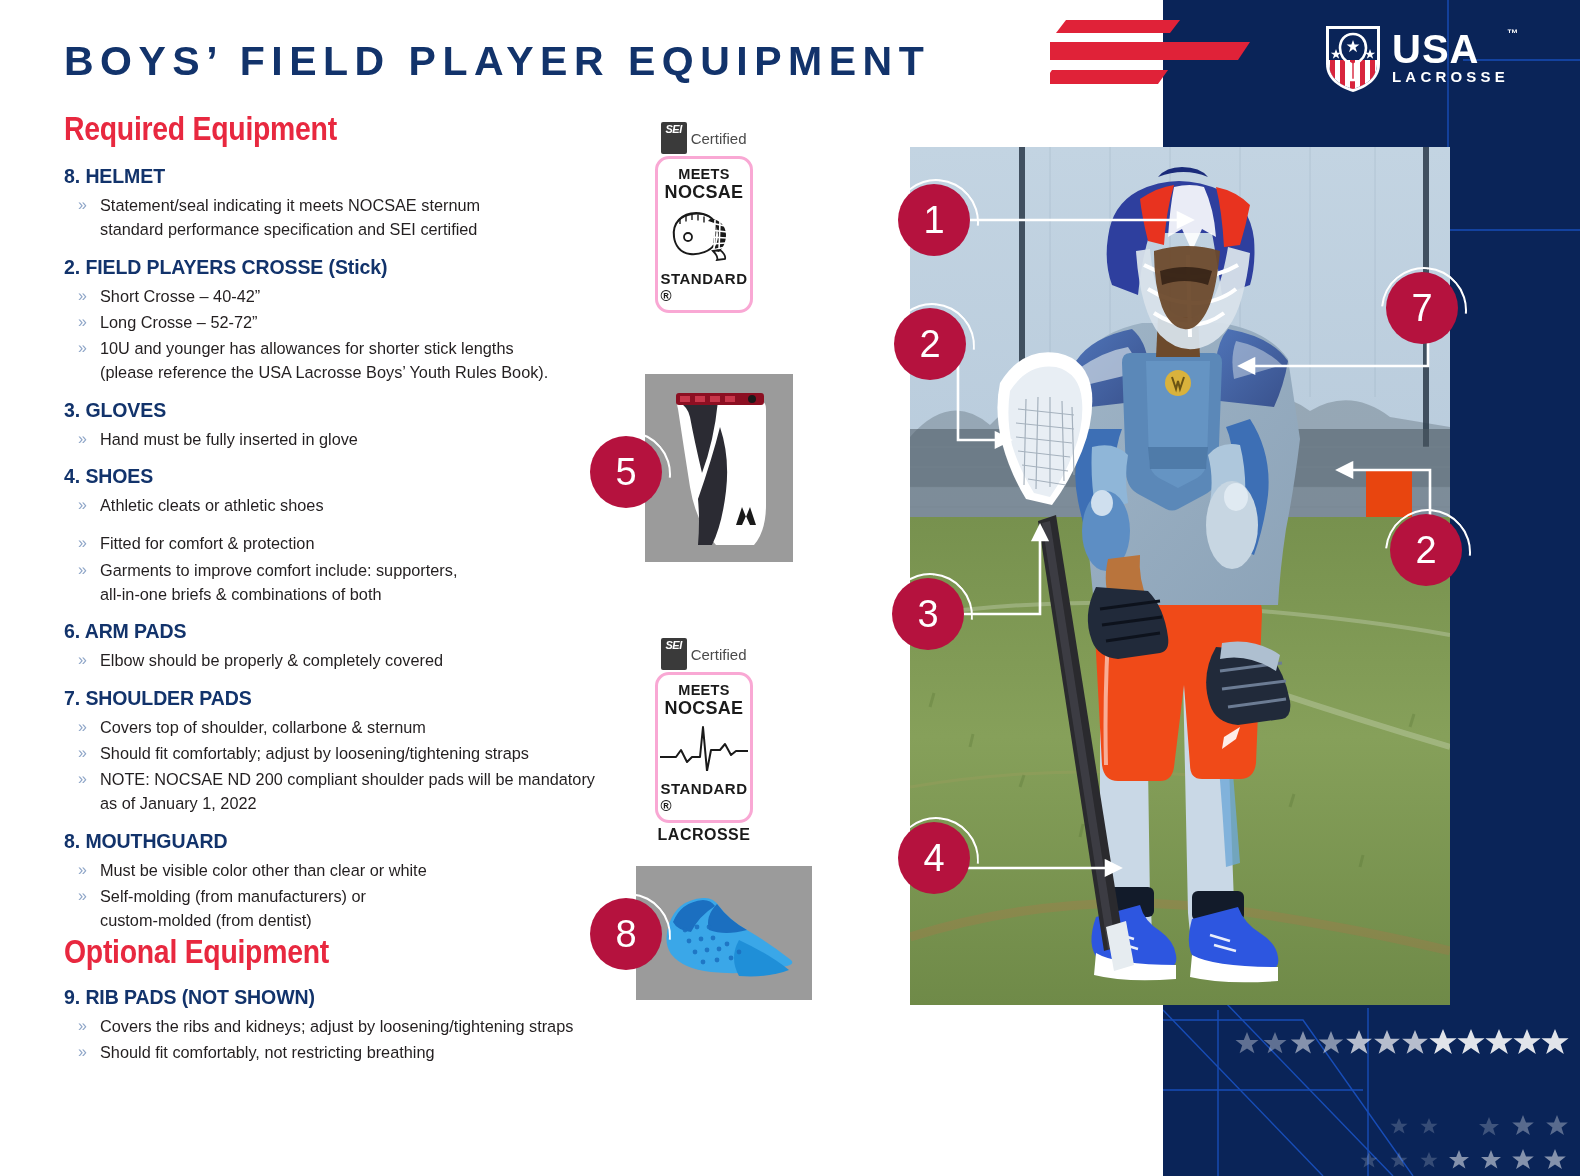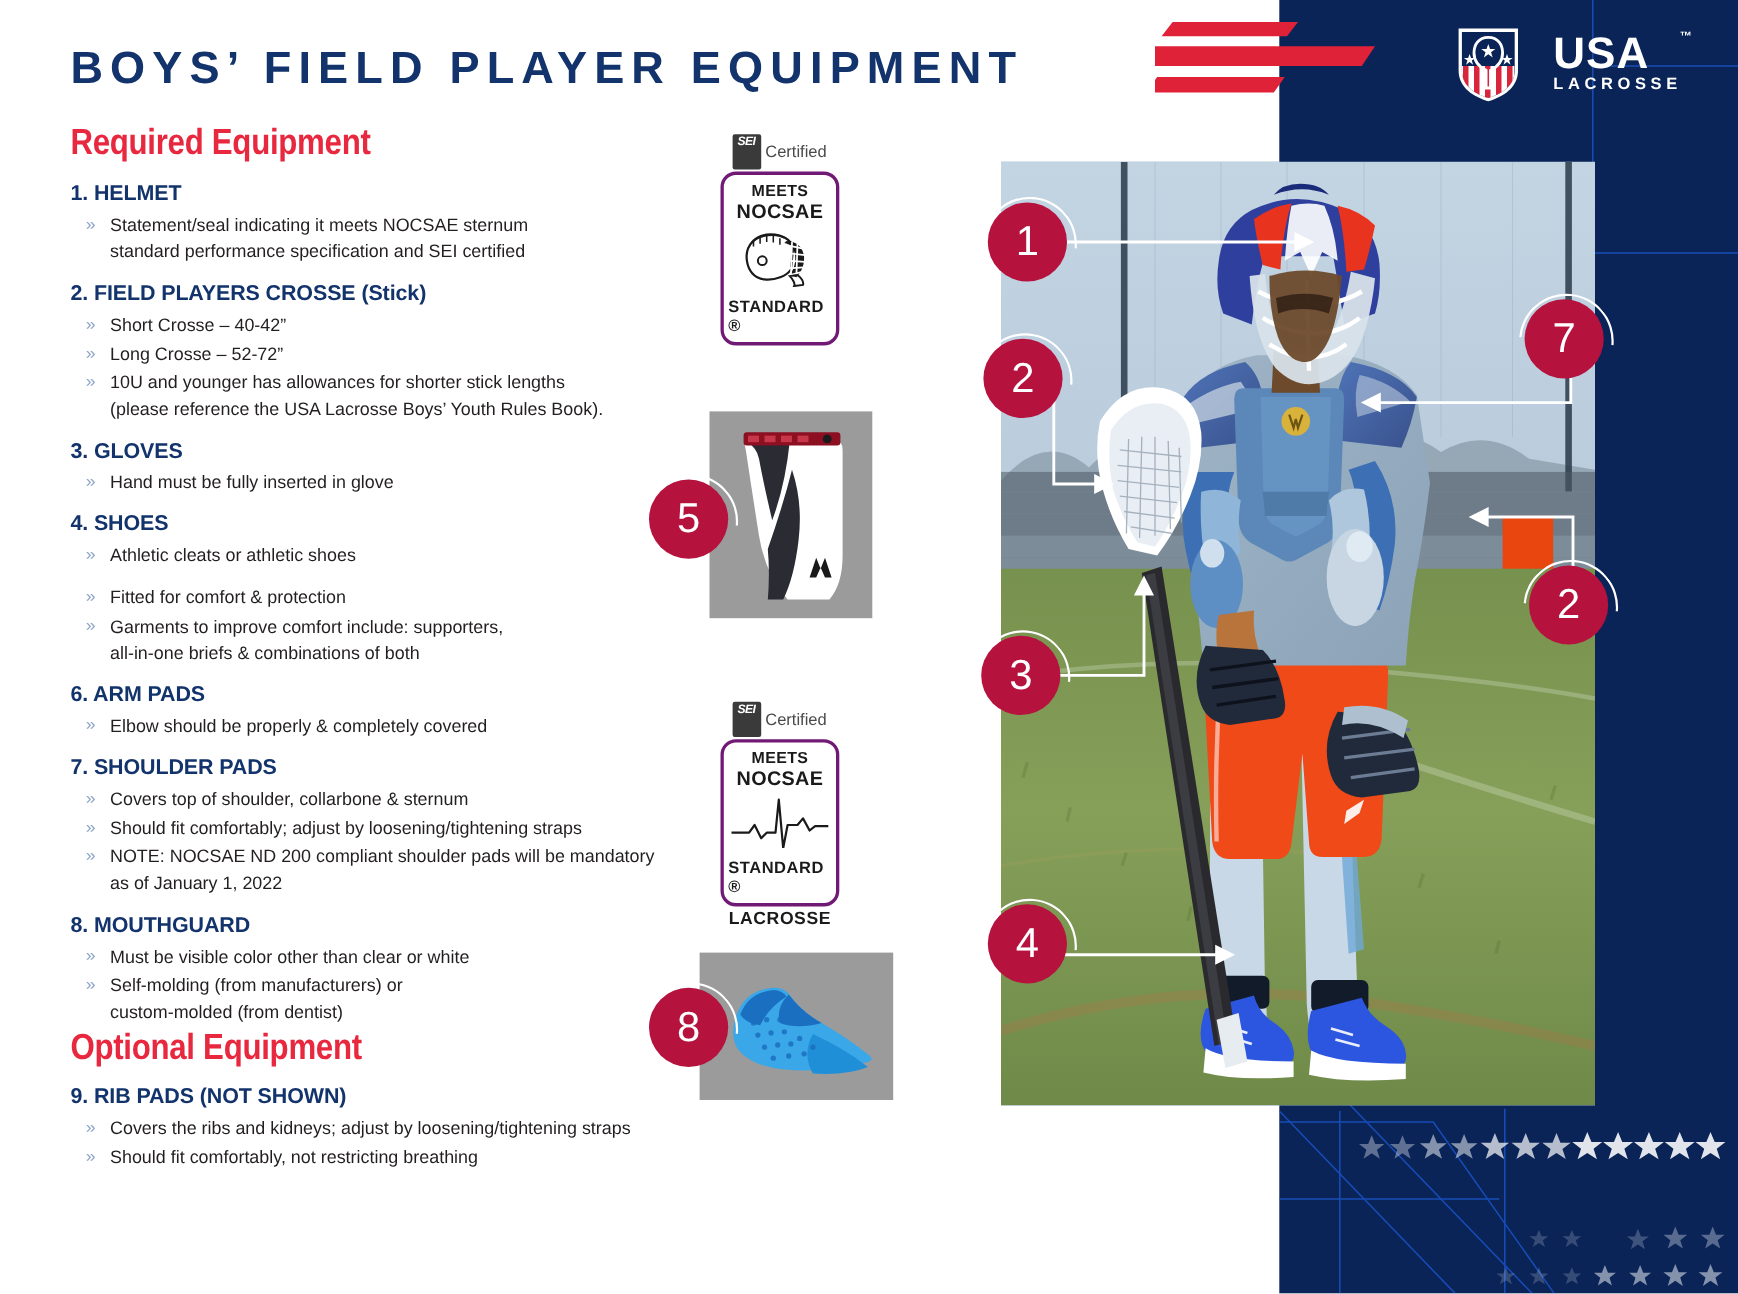--- a/index.html
+++ b/index.html
@@ -18,21 +18,21 @@
     background: #0a2458;
     overflow: hidden;
   }
   .blue-panel svg { position: absolute; left: 0; top: 0; }
 
   
   .stripes { position: absolute; left: 1050px; top: 8px; width: 270px; height: 90px; }
 
   .logo-wrap {
     position: absolute; left: 1322px; top: 22px;
-    display: flex; align-items: center; gap: 28px;
+    display: flex; align-items: center; gap: 8px;
   }
   .logo-text { display: flex; flex-direction: column; justify-content: center; }
   .logo-usa {
     color: #ffffff; font-size: 40px; font-weight: bold;
     letter-spacing: 1px; line-height: 0.95; position: relative;
     font-family: "Liberation Sans", sans-serif;
   }
   .logo-usa .tm { font-size: 11px; position: absolute; top: -2px; right: -10px; }
   .logo-lax {
     color: #ffffff; font-size: 15px; font-weight: bold;
@@ -104,22 +104,22 @@
     margin-bottom: 2px;
   }
   .seal-sei-mark {
     background: #3a3a3a; color: #ffffff;
     font-size: 11px; font-weight: bold; font-style: italic;
     padding: 1px 5px 19px 4px; border-radius: 2px;
     letter-spacing: -0.5px;
   }
   .seal-sei-txt { font-size: 15px; color: #4a4a4a; }
   .seal-box {
-    border: 3px solid #701a75; border-radius: 14px;
-    width: 108px; padding: 7px 4px 6px;
+    border: 3px solid #f9a8d4; border-radius: 14px;
+    width: 98px; padding: 7px 4px 6px;
     display: flex; flex-direction: column; align-items: center;
     background: #fff;
   }
   .seal-meets { font-size: 14.5px; font-weight: bold; color: #1a1a1a; letter-spacing: 0.3px;}
   .seal-nocsae { font-size: 18px; font-weight: bold; color: #1a1a1a; letter-spacing: 0.3px;}
   .seal-art { margin: 4px 0 5px; }
   .seal-std { font-size: 15px; font-weight: bold; color: #1a1a1a; letter-spacing: 0.5px;}
   .seal-sub { font-size: 16px; font-weight: bold; color: #1a1a1a; letter-spacing: 0.5px; margin-top: 3px;}
 
   .prod-photo {
@@ -264,21 +264,21 @@
     <div class="logo-lax">LACROSSE</div>
   </div>
 </div>
 
 <div class="page-title">BOYS’ FIELD PLAYER EQUIPMENT</div>
 
 <div class="section-head" id="req-head">Required Equipment</div>
 
 <div class="eq-list" id="required-list">
     <div class="eq-item">
-      <div class="eq-title">1. HELMET</div>
+      <div class="eq-title">8. HELMET</div>
       <ul class="eq-bullets">
         <li><span class="chev">»</span><span>Statement/seal indicating it meets NOCSAE sternum</span><span class="cont">standard performance specification and SEI certified</span></li>
       </ul>
     </div>
     <div class="eq-item">
       <div class="eq-title">2. FIELD PLAYERS CROSSE (Stick)</div>
       <ul class="eq-bullets">
         <li><span class="chev">»</span><span>Short Crosse – 40-42”</span></li>
         <li><span class="chev">»</span><span>Long Crosse – 52-72”</span></li>
         <li><span class="chev">»</span><span>10U and younger has allowances for shorter stick lengths</span><span class="cont">(please reference the USA Lacrosse Boys’ Youth Rules Book).</span></li>

